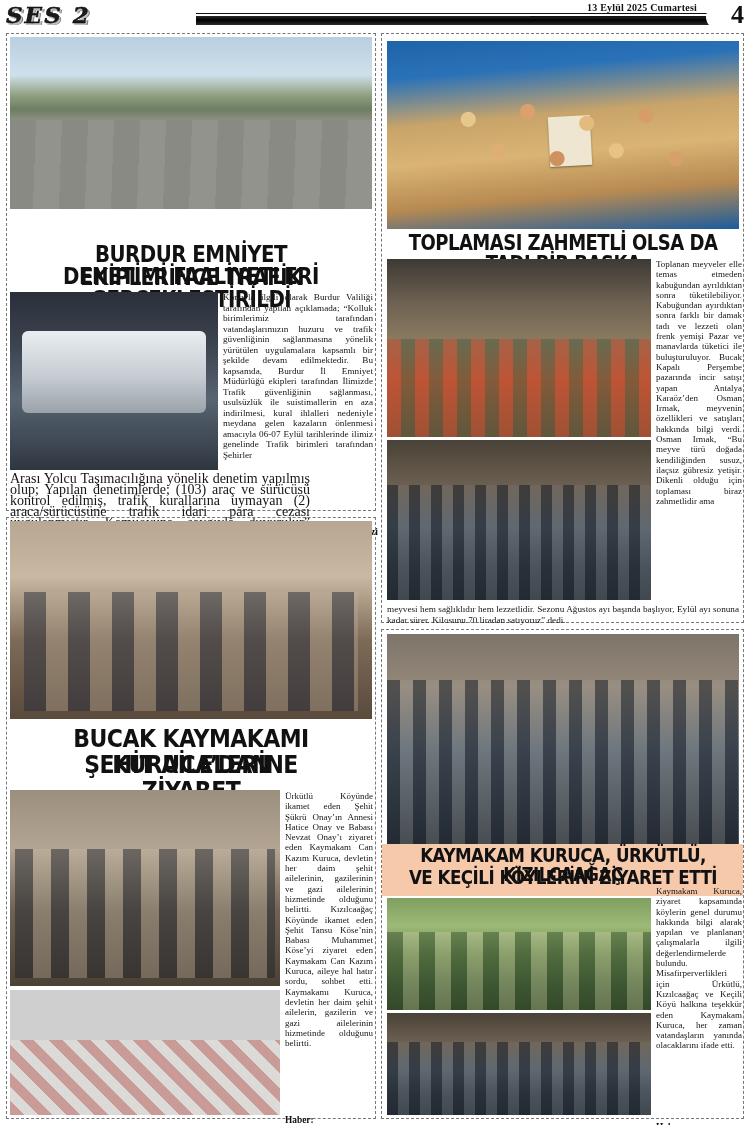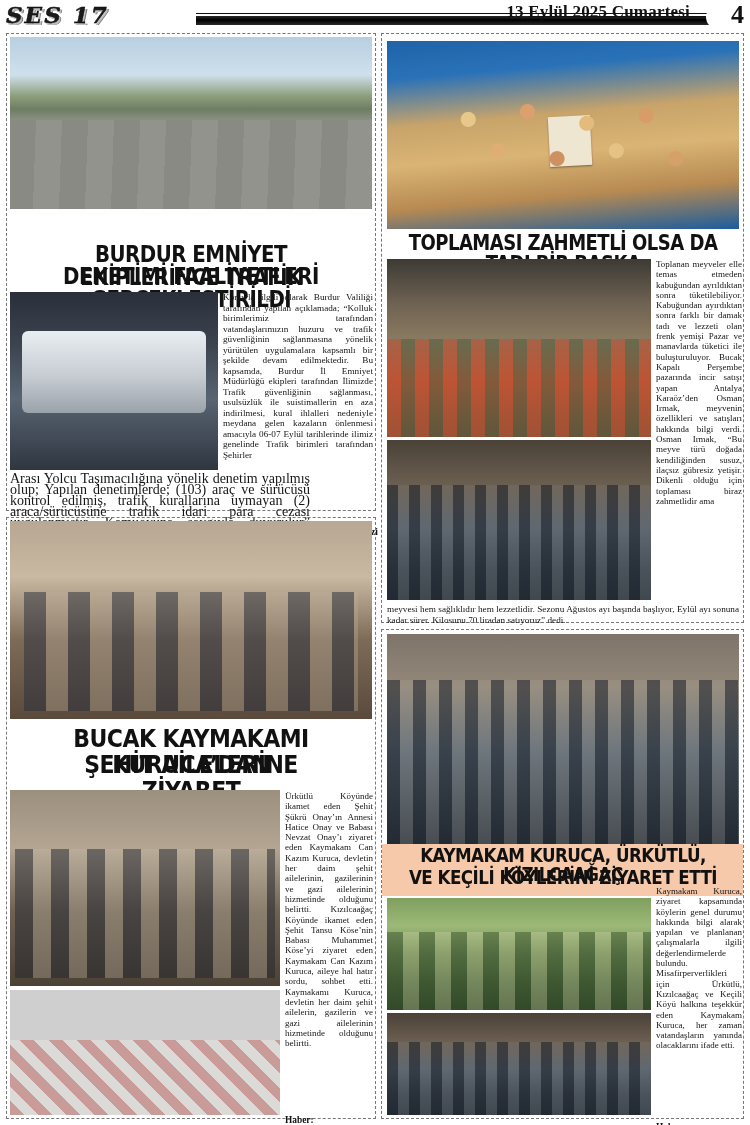--- a/index.html
+++ b/index.html
@@ -24,23 +24,23 @@
     text-shadow:1.6px 1.6px 0 #bfbfbf, 2.4px 2.4px 0 #777;
   }
   .masthead-bar {
     position:absolute; left:196px; top:16px; width:540px; height:9px;
     background:linear-gradient(180deg,#2b2b2b 0%,#000 45%,#2b2b2b 100%);
   }
   .masthead-rule-top {
     position:absolute; left:196px; top:13px; width:540px; height:1px; background:#111;
   }
   .date-text {
-    position:absolute; right:60px; top:2px;
+    position:absolute; right:53px; top:2px;
     font-family:"Liberation Serif", serif;
-    font-weight:bold; font-size:17px; letter-spacing:0.2px; color:#111;
+    font-weight:bold; font-size:10px; letter-spacing:0.2px; color:#111;
   }
   .date-rule { position:absolute; right:44px; top:16px; width:176px; height:1px; background:#111; }
   .page-no {
     position:absolute; right:6px; top:2px;
     font-family:"Liberation Serif", serif;
     font-weight:bold; font-size:26px; color:#111; line-height:1;
   }
   .page-no-disc {
     position:absolute; right:0px; top:5px; width:44px; height:24px;
     background:#fff; border-radius:22px 0 0 22px;
@@ -115,21 +115,21 @@
   .ph-green { background:linear-gradient(180deg,#7fa05f 0%,#9db977 25%,#6d8b52 50%,#4d6b3c 75%,#3a522e 100%); }
   .ph-green:after{content:"";position:absolute;left:0;top:30%;width:100%;height:70%;
     background:repeating-linear-gradient(90deg,rgba(40,60,35,.4) 0 16px,rgba(230,220,190,.25) 16px 32px);}
 
   .salmon-band { position:absolute; background:#f6c9ab; }
 </style>
 </head>
 <body>
 
 <div class="masthead">
-  <div class="logo">SES 17</div>
+  <div class="logo">SES 2</div>
   <div class="masthead-rule-top"></div>
   <div class="masthead-bar"></div>
   <div class="date-rule"></div>
   <div class="date-text">13 Eylül 2025 Cumartesi</div>
   <div class="page-no-disc"></div>
   <div class="page-no">4</div>
 </div>
 
 <div class="dashed-box" style="left:6px; top:33px; width:370px; height:478px;"></div>
 

